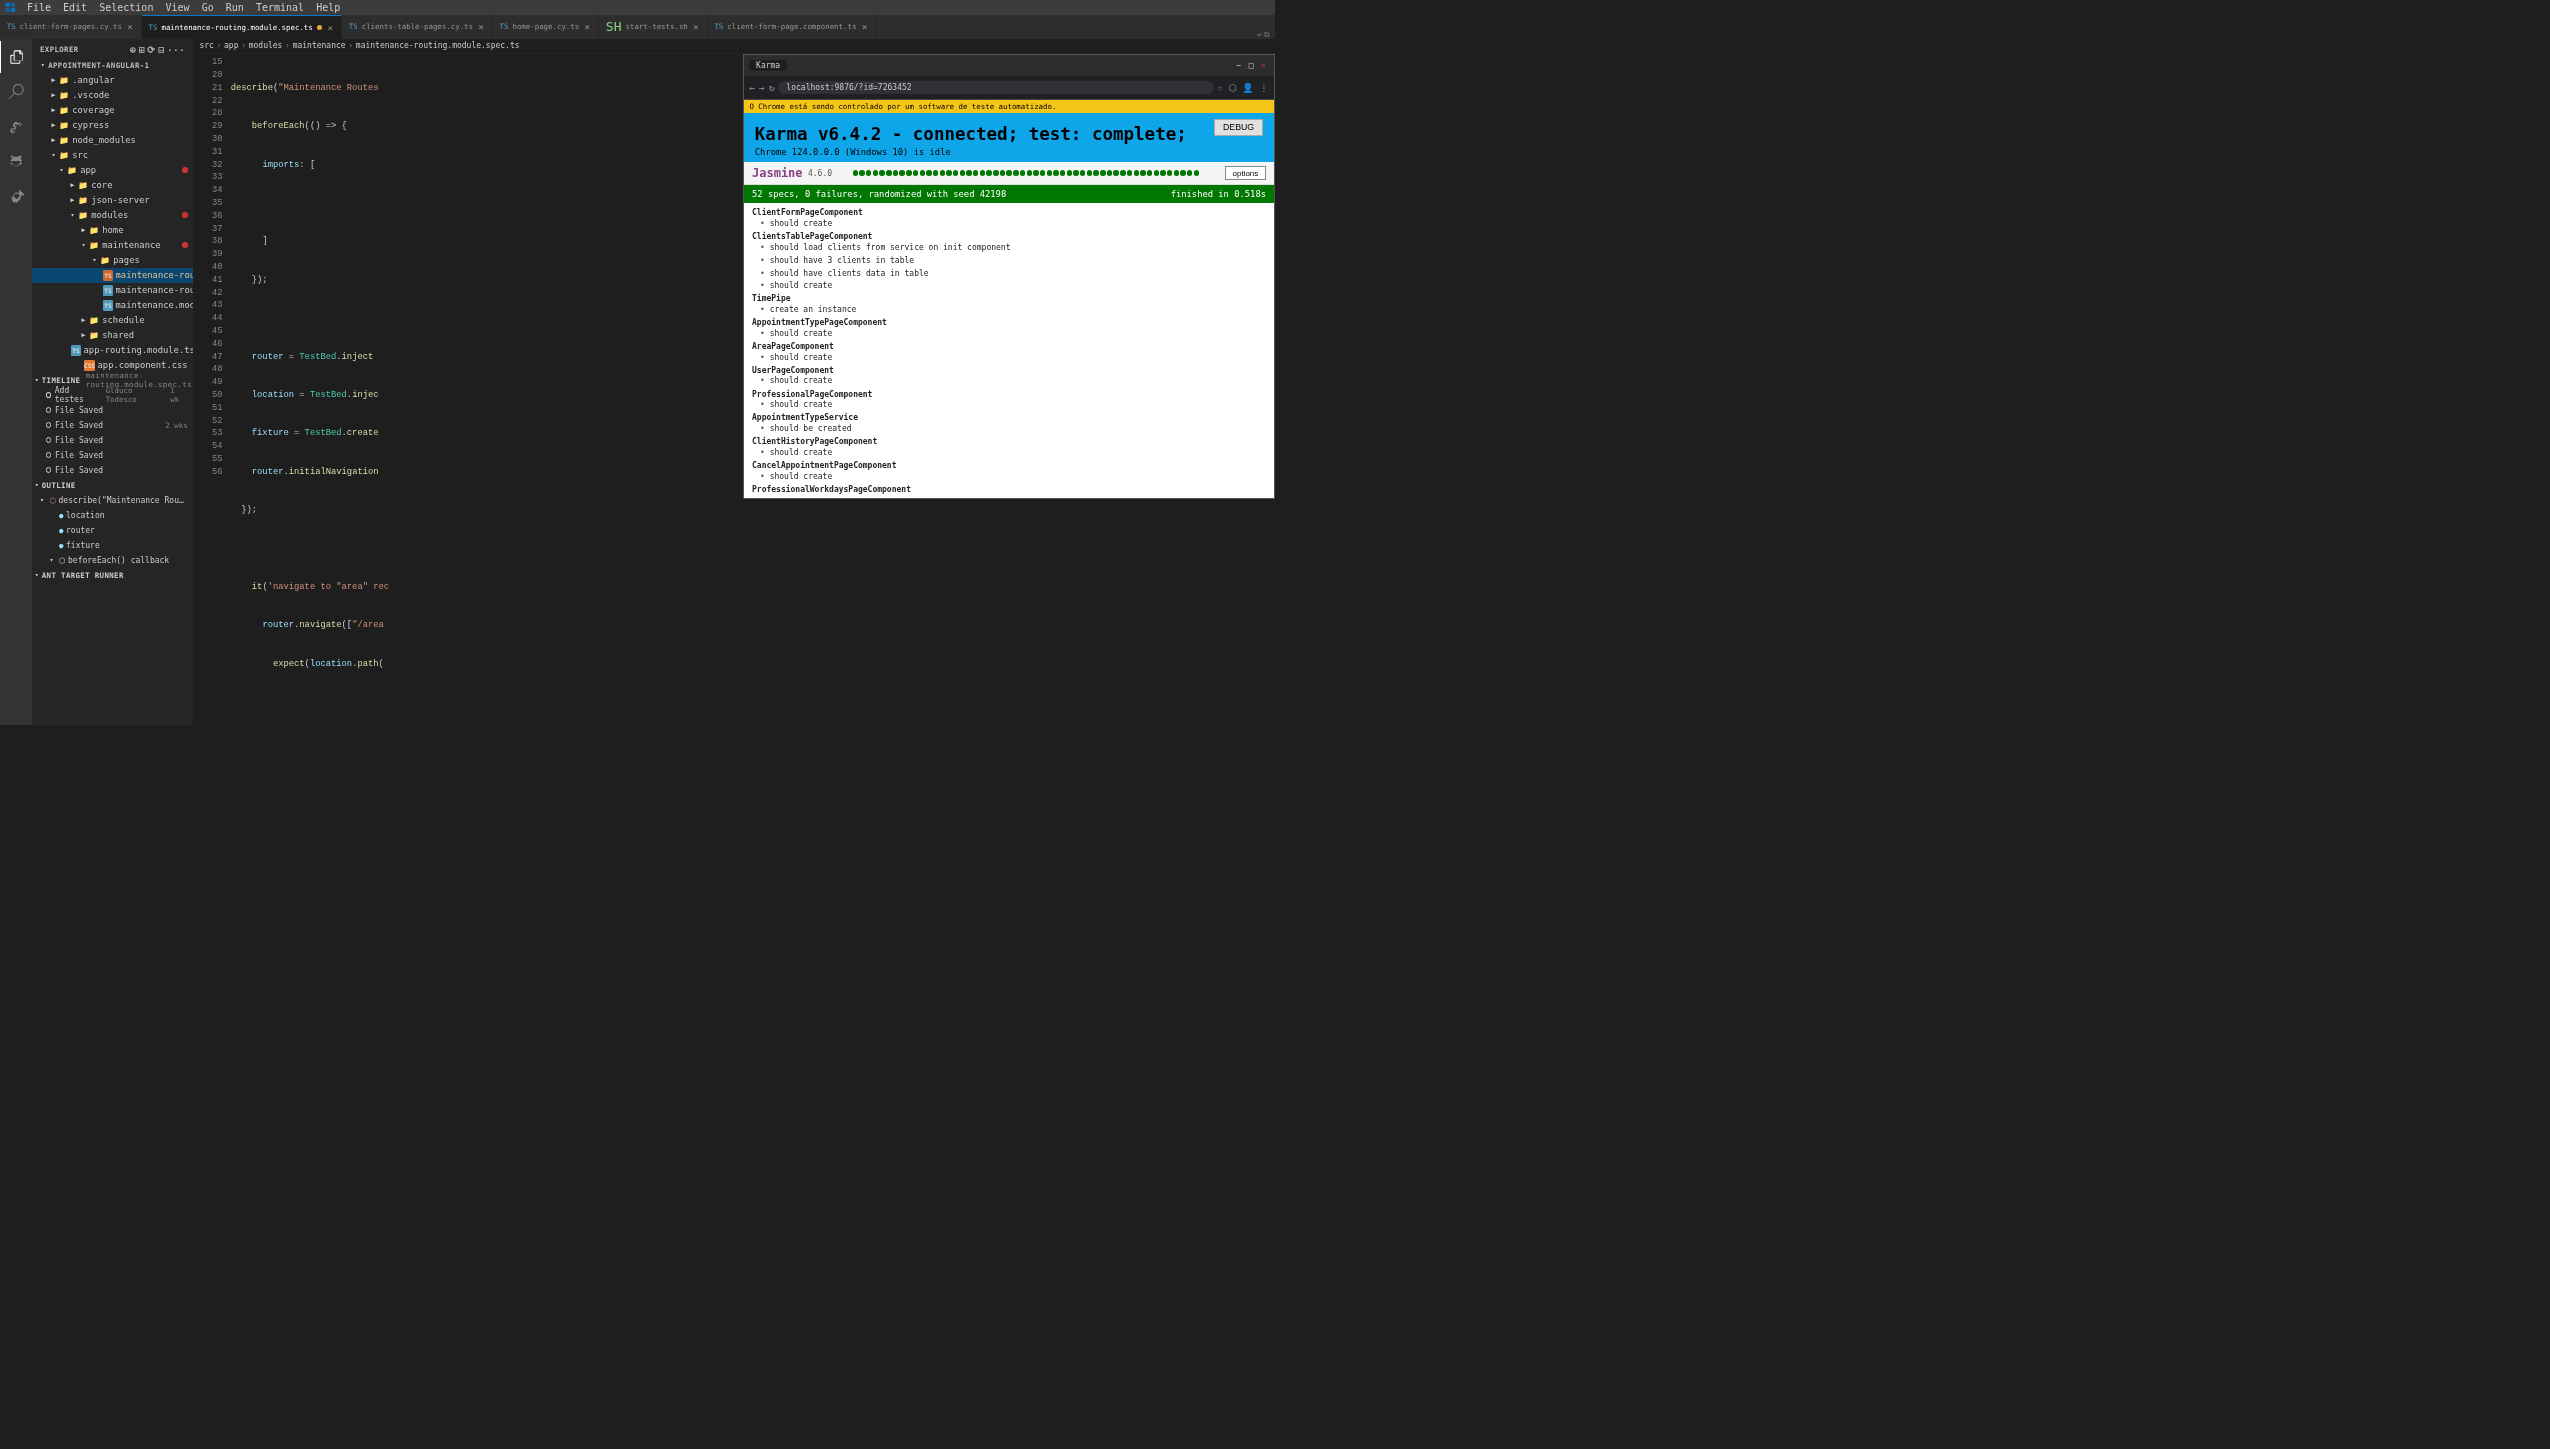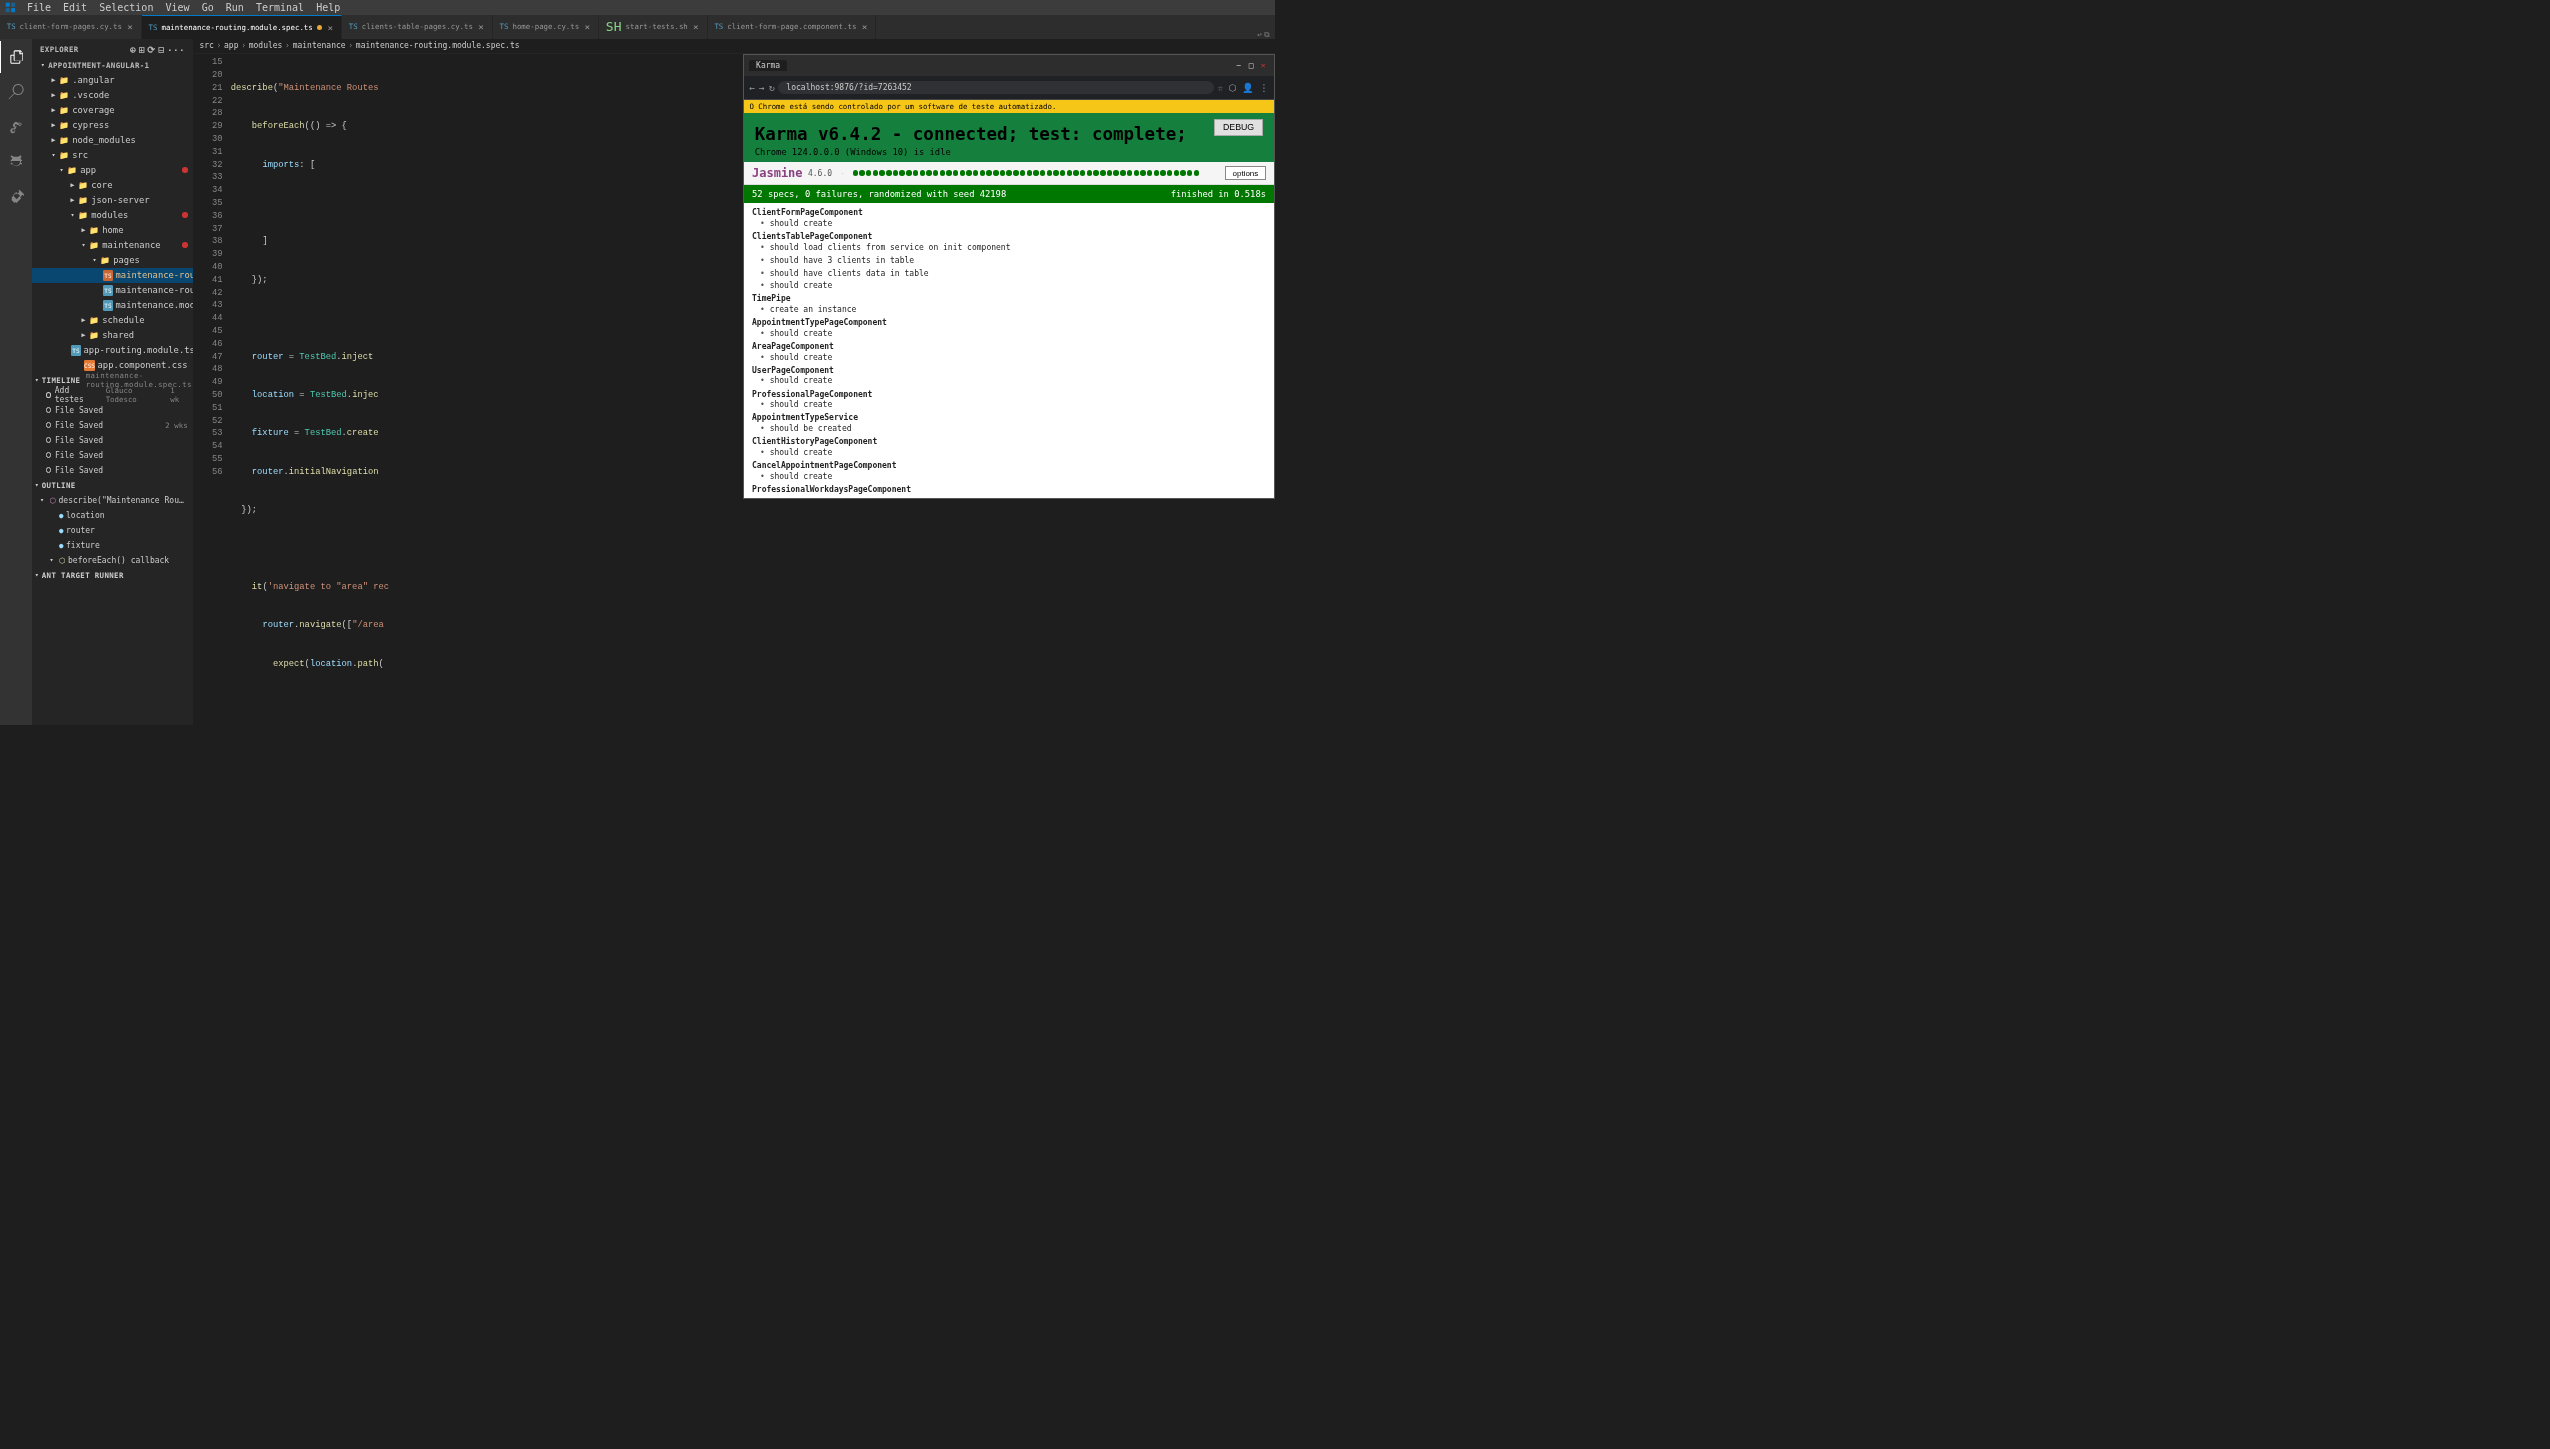--- a/index.html
+++ b/index.html
@@ -367,21 +367,21 @@
     }
 
     .karma-warning {
       background: #f5c518;
       color: #000;
       font-size: 7.4px;
       padding: 2px 5.4px;
     }
 
     .karma-header {
-      background: #15803d;
+      background: #0ea5e9;
       padding: 10.8px 10.8px 5.4px;
     }
     .karma-title {
       color: #000000;
       font-size: 17.5px;
       font-weight: bold;
     }
     .karma-subtitle {
       color: #000000;
       font-size: 8.8px;

